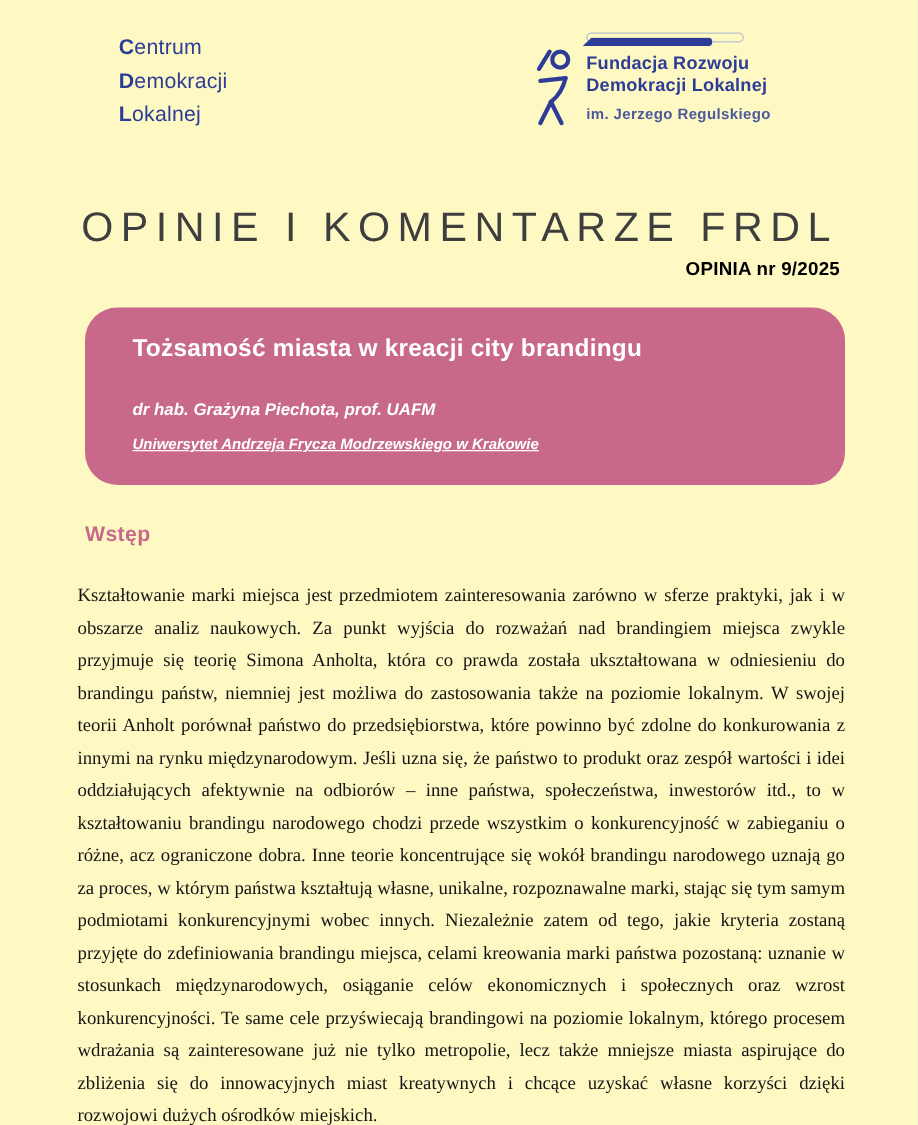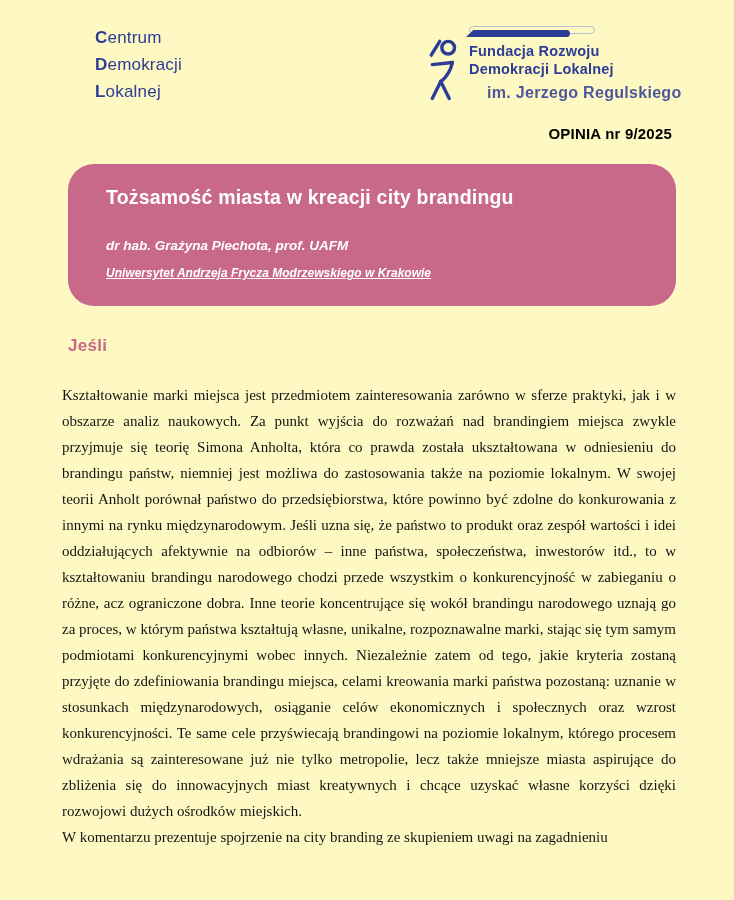--- a/index.html
+++ b/index.html
@@ -30,22 +30,22 @@
   .frdl-bar-fill{
     position:absolute;left:-4px;top:3px;width:104px;height:7px;
     background:var(--color-logo_blue);border-radius:1px 4px 4px 1px;
     clip-path:polygon(7% 0,100% 0,100% 100%,0 100%);
   }
   .frdl-name{
     color:var(--color-logo_blue);font-size:14.5px;font-weight:700;
     line-height:18px;margin-top:8px;letter-spacing:.2px;
   }
   .frdl-sub{
-    color:var(--color-logo_blue);opacity:.85;font-size:16px;font-weight:600;
-    margin-top:6px;letter-spacing:.3px;margin-left:18px;
+    color:var(--color-logo_blue);opacity:.85;font-size:12px;font-weight:600;
+    margin-top:6px;letter-spacing:.3px;
   }
   
   .series-title{
     margin:46px 60px 0 65px;
     color:var(--color-title_gray);
     font-size:33px;font-weight:400;letter-spacing:6px;line-height:36px;
     white-space:nowrap;
   }
   .issue-label{
     margin:7px 62px 0 0;text-align:right;
@@ -107,27 +107,28 @@
         <div class="frdl-name">
           <div>Fundacja Rozwoju</div>
           <div>Demokracji Lokalnej</div>
         </div>
         <div class="frdl-sub">im. Jerzego Regulskiego</div>
       </div>
     </div>
 
   </div>
 
+  <h1 class="series-title">OPINIE I KOMENTARZE FRDL</h1>
   <div class="issue-label">OPINIA nr 9/2025</div>
 
   <div class="banner">
     <div class="banner-title">Tożsamość miasta w kreacji city brandingu</div>
     <div class="banner-author">dr hab. Grażyna Piechota, prof. UAFM</div>
     <div class="banner-affiliation">Uniwersytet Andrzeja Frycza Modrzewskiego w Krakowie</div>
   </div>
 
-  <h2 class="section-heading">Jeśli</h2>
+  <h2 class="section-heading">Wstęp</h2>
   <div class="body-text">
     <p>Kształtowanie marki miejsca jest przedmiotem zainteresowania zarówno w sferze praktyki, jak i w obszarze analiz naukowych. Za punkt wyjścia do rozważań nad brandingiem miejsca zwykle przyjmuje się teorię Simona Anholta, która co prawda została ukształtowana w odniesieniu do brandingu państw, niemniej jest możliwa do zastosowania także na poziomie lokalnym. W swojej teorii Anholt porównał państwo do przedsiębiorstwa, które powinno być zdolne do konkurowania z innymi na rynku międzynarodowym. Jeśli uzna się, że państwo to produkt oraz zespół wartości i idei oddziałujących afektywnie na odbiorów – inne państwa, społeczeństwa, inwestorów itd., to w kształtowaniu brandingu narodowego chodzi przede wszystkim o konkurencyjność w zabieganiu o różne, acz ograniczone dobra. Inne teorie koncentrujące się wokół brandingu narodowego uznają go za proces, w którym państwa kształtują własne, unikalne, rozpoznawalne marki, stając się tym samym podmiotami konkurencyjnymi wobec innych. Niezależnie zatem od tego, jakie kryteria zostaną przyjęte do zdefiniowania brandingu miejsca, celami kreowania marki państwa pozostaną: uznanie w stosunkach międzynarodowych, osiąganie celów ekonomicznych i społecznych oraz wzrost konkurencyjności. Te same cele przyświecają brandingowi na poziomie lokalnym, którego procesem wdrażania są zainteresowane już nie tylko metropolie, lecz także mniejsze miasta aspirujące do zbliżenia się do innowacyjnych miast kreatywnych i chcące uzyskać własne korzyści dzięki rozwojowi dużych ośrodków miejskich.</p>
     <p>W komentarzu prezentuje spojrzenie na city branding ze skupieniem uwagi na zagadnieniu</p>
   </div>
 
 </div>
 
 </body></html>

